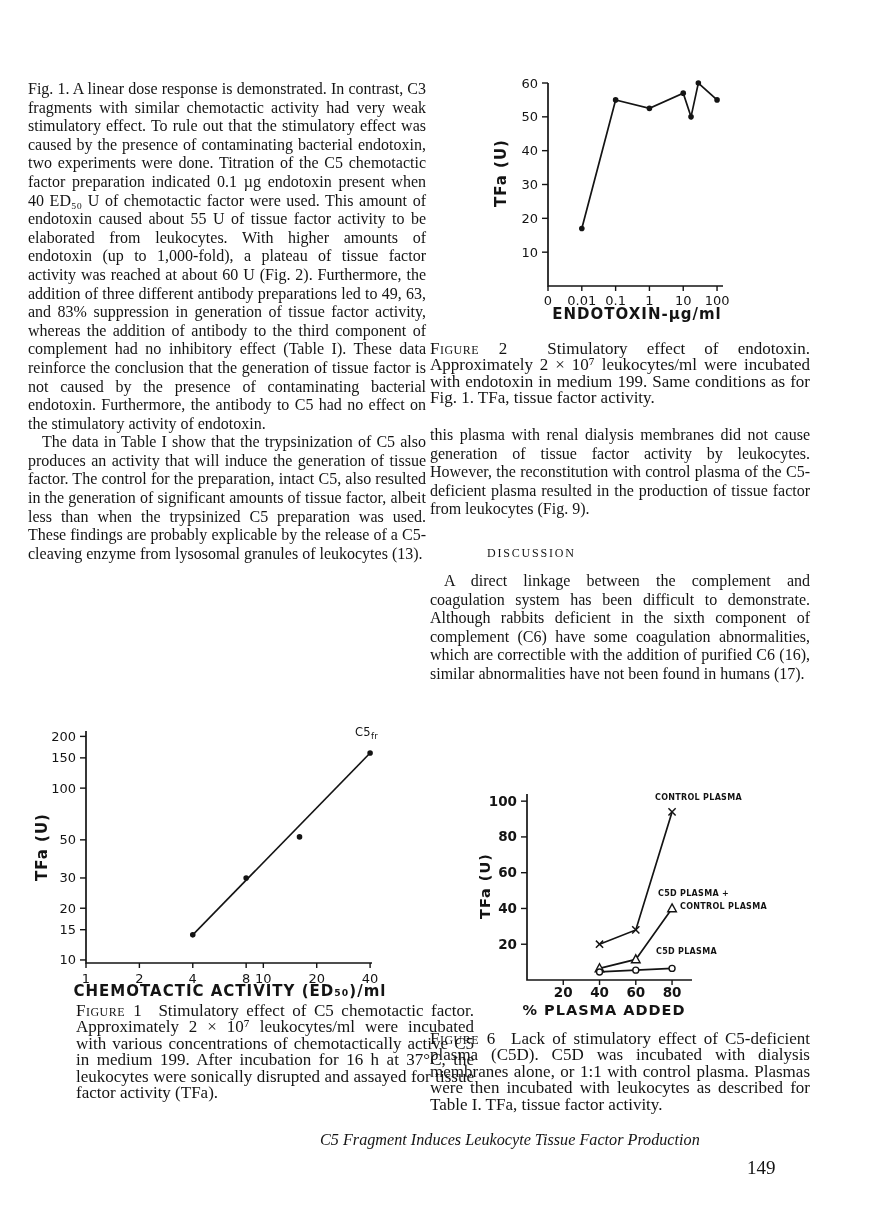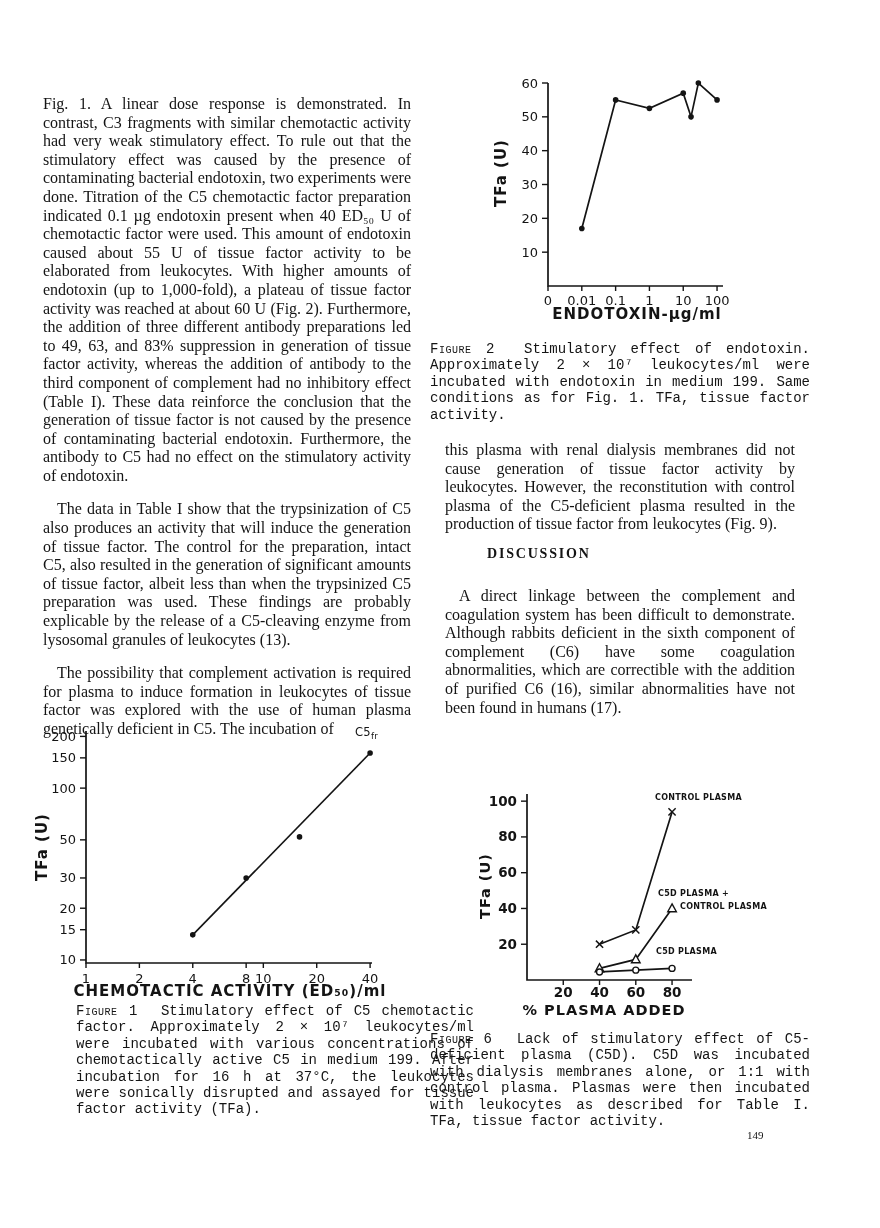--- a/index.html
+++ b/index.html
@@ -1,38 +1,37 @@
 <!DOCTYPE html>
 <html><head>
 <meta charset="utf-8">
 <style>
   html,body{margin:0;padding:0;background:#e8e8e8;}
   .page{position:relative;width:880px;height:1228px;background:#ffffff;overflow:hidden;
         font-family:"Liberation Serif","DejaVu Serif",serif;color:#141414;}
   .abs{position:absolute;}
   .body-text{font-size:16px;line-height:18.6px;text-align:justify;}
-  .body-text p{margin:15px;}
+  .body-text p{margin:0;}
   .body-text p.ind{text-indent:14px;}
-  .caption{font-size:14px;line-height:16.4px;text-align:justify;font-family:Liberation Mono, monospace;}
+  .caption{font-size:17px;line-height:16.4px;text-align:justify;}
   .caplead{font-variant:small-caps;letter-spacing:.5px;}
   .caplead::after{content:"\00a0\00a0";}
-  .discussion-h{font-size:14px;letter-spacing:1.8px;font-weight:bold;}
+  .discussion-h{font-size:12px;letter-spacing:1.8px;}
   .footer-title{font-style:italic;font-size:16.2px;white-space:nowrap;}
-  .footer-num{font-size:11px;}
+  .footer-num{font-size:19px;margin-top:28px;}
   svg{display:block;}
 </style>
 </head>
 <body>
 
 <div class="page">
 
   <div class="abs body-text" style="left:28px;top:80px;width:398px;">
     <p>Fig. 1. A linear dose response is demonstrated. In contrast, C3 fragments with similar chemotactic activity had very weak stimulatory effect. To rule out that the stimulatory effect was caused by the presence of contaminating bacterial endotoxin, two experiments were done. Titration of the C5 chemotactic factor preparation indicated 0.1 µg endotoxin present when 40 ED₅₀ U of chemotactic factor were used. This amount of endotoxin caused about 55 U of tissue factor activity to be elaborated from leukocytes. With higher amounts of endotoxin (up to 1,000-fold), a plateau of tissue factor activity was reached at about 60 U (Fig. 2). Furthermore, the addition of three different antibody preparations led to 49, 63, and 83% suppression in generation of tissue factor activity, whereas the addition of antibody to the third component of complement had no inhibitory effect (Table I). These data reinforce the conclusion that the generation of tissue factor is not caused by the presence of contaminating bacterial endotoxin. Furthermore, the antibody to C5 had no effect on the stimulatory activity of endotoxin.</p>
     <p class="ind">The data in Table I show that the trypsinization of C5 also produces an activity that will induce the generation of tissue factor. The control for the preparation, intact C5, also resulted in the generation of significant amounts of tissue factor, albeit less than when the trypsinized C5 preparation was used. These findings are probably explicable by the release of a C5-cleaving enzyme from lysosomal granules of leukocytes (13).</p>
-    <p class="ind">The possibility that complement activation is required for plasma to induce formation in leukocytes of tissue factor was explored with the use of human plasma genetically deficient in C5. The incubation of</p>
   </div>
 
   <div class="abs" style="left:28px;top:718px;">
       <svg width="400" height="292">
         <path d="M 58 13 L 58 245 L 344 245" fill="none" stroke="#141414" stroke-width="1.7"></path>
         <line x1="52" y1="241.9536559228024" x2="58" y2="241.9536559228024" stroke="#141414" stroke-width="1.4"></line>
         <text x="48" y="246.4536559228024" text-anchor="end" font-size="13" font-weight="400" font-family="&quot;DejaVu Sans&quot;,&quot;Liberation Sans&quot;,sans-serif" fill="#141414">10</text>
         <line x1="52" y1="211.6957950536399" x2="58" y2="211.6957950536399" stroke="#141414" stroke-width="1.4"></line>
         <text x="48" y="216.1957950536399" text-anchor="end" font-size="13" font-weight="400" font-family="&quot;DejaVu Sans&quot;,&quot;Liberation Sans&quot;,sans-serif" fill="#141414">15</text>
         <line x1="52" y1="190.22750111482782" x2="58" y2="190.22750111482782" stroke="#141414" stroke-width="1.4"></line>
@@ -165,15 +164,16 @@
         <text x="225" y="22" text-anchor="start" font-size="8" font-weight="700" letter-spacing=".3" font-family="&quot;DejaVu Sans&quot;,&quot;Liberation Sans&quot;,sans-serif" fill="#141414">CONTROL PLASMA</text>
         <text x="228" y="118" text-anchor="start" font-size="8" font-weight="700" letter-spacing=".3" font-family="&quot;DejaVu Sans&quot;,&quot;Liberation Sans&quot;,sans-serif" fill="#141414">C5D PLASMA +</text>
         <text x="250" y="131" text-anchor="start" font-size="8" font-weight="700" letter-spacing=".3" font-family="&quot;DejaVu Sans&quot;,&quot;Liberation Sans&quot;,sans-serif" fill="#141414">CONTROL PLASMA</text>
         <text x="226" y="176" text-anchor="start" font-size="8" font-weight="700" letter-spacing=".3" font-family="&quot;DejaVu Sans&quot;,&quot;Liberation Sans&quot;,sans-serif" fill="#141414">C5D PLASMA</text>
       </svg>
     </div>
   <div class="abs caption" style="left:430px;top:1031px;width:380px;">
     <span class="caplead">Figure 6</span><span>Lack of stimulatory effect of C5-deficient plasma (C5D). C5D was incubated with dialysis membranes alone, or 1:1 with control plasma. Plasmas were then incubated with leukocytes as described for Table I. TFa, tissue factor activity.</span>
   </div>
 
+  <div class="abs footer-title" style="left:320px;top:1131px;">C5 Fragment Induces Leukocyte Tissue Factor Production</div>
   <div class="abs footer-num" style="left:747px;top:1129px;">149</div>
 
 </div>
 
 </body></html>

